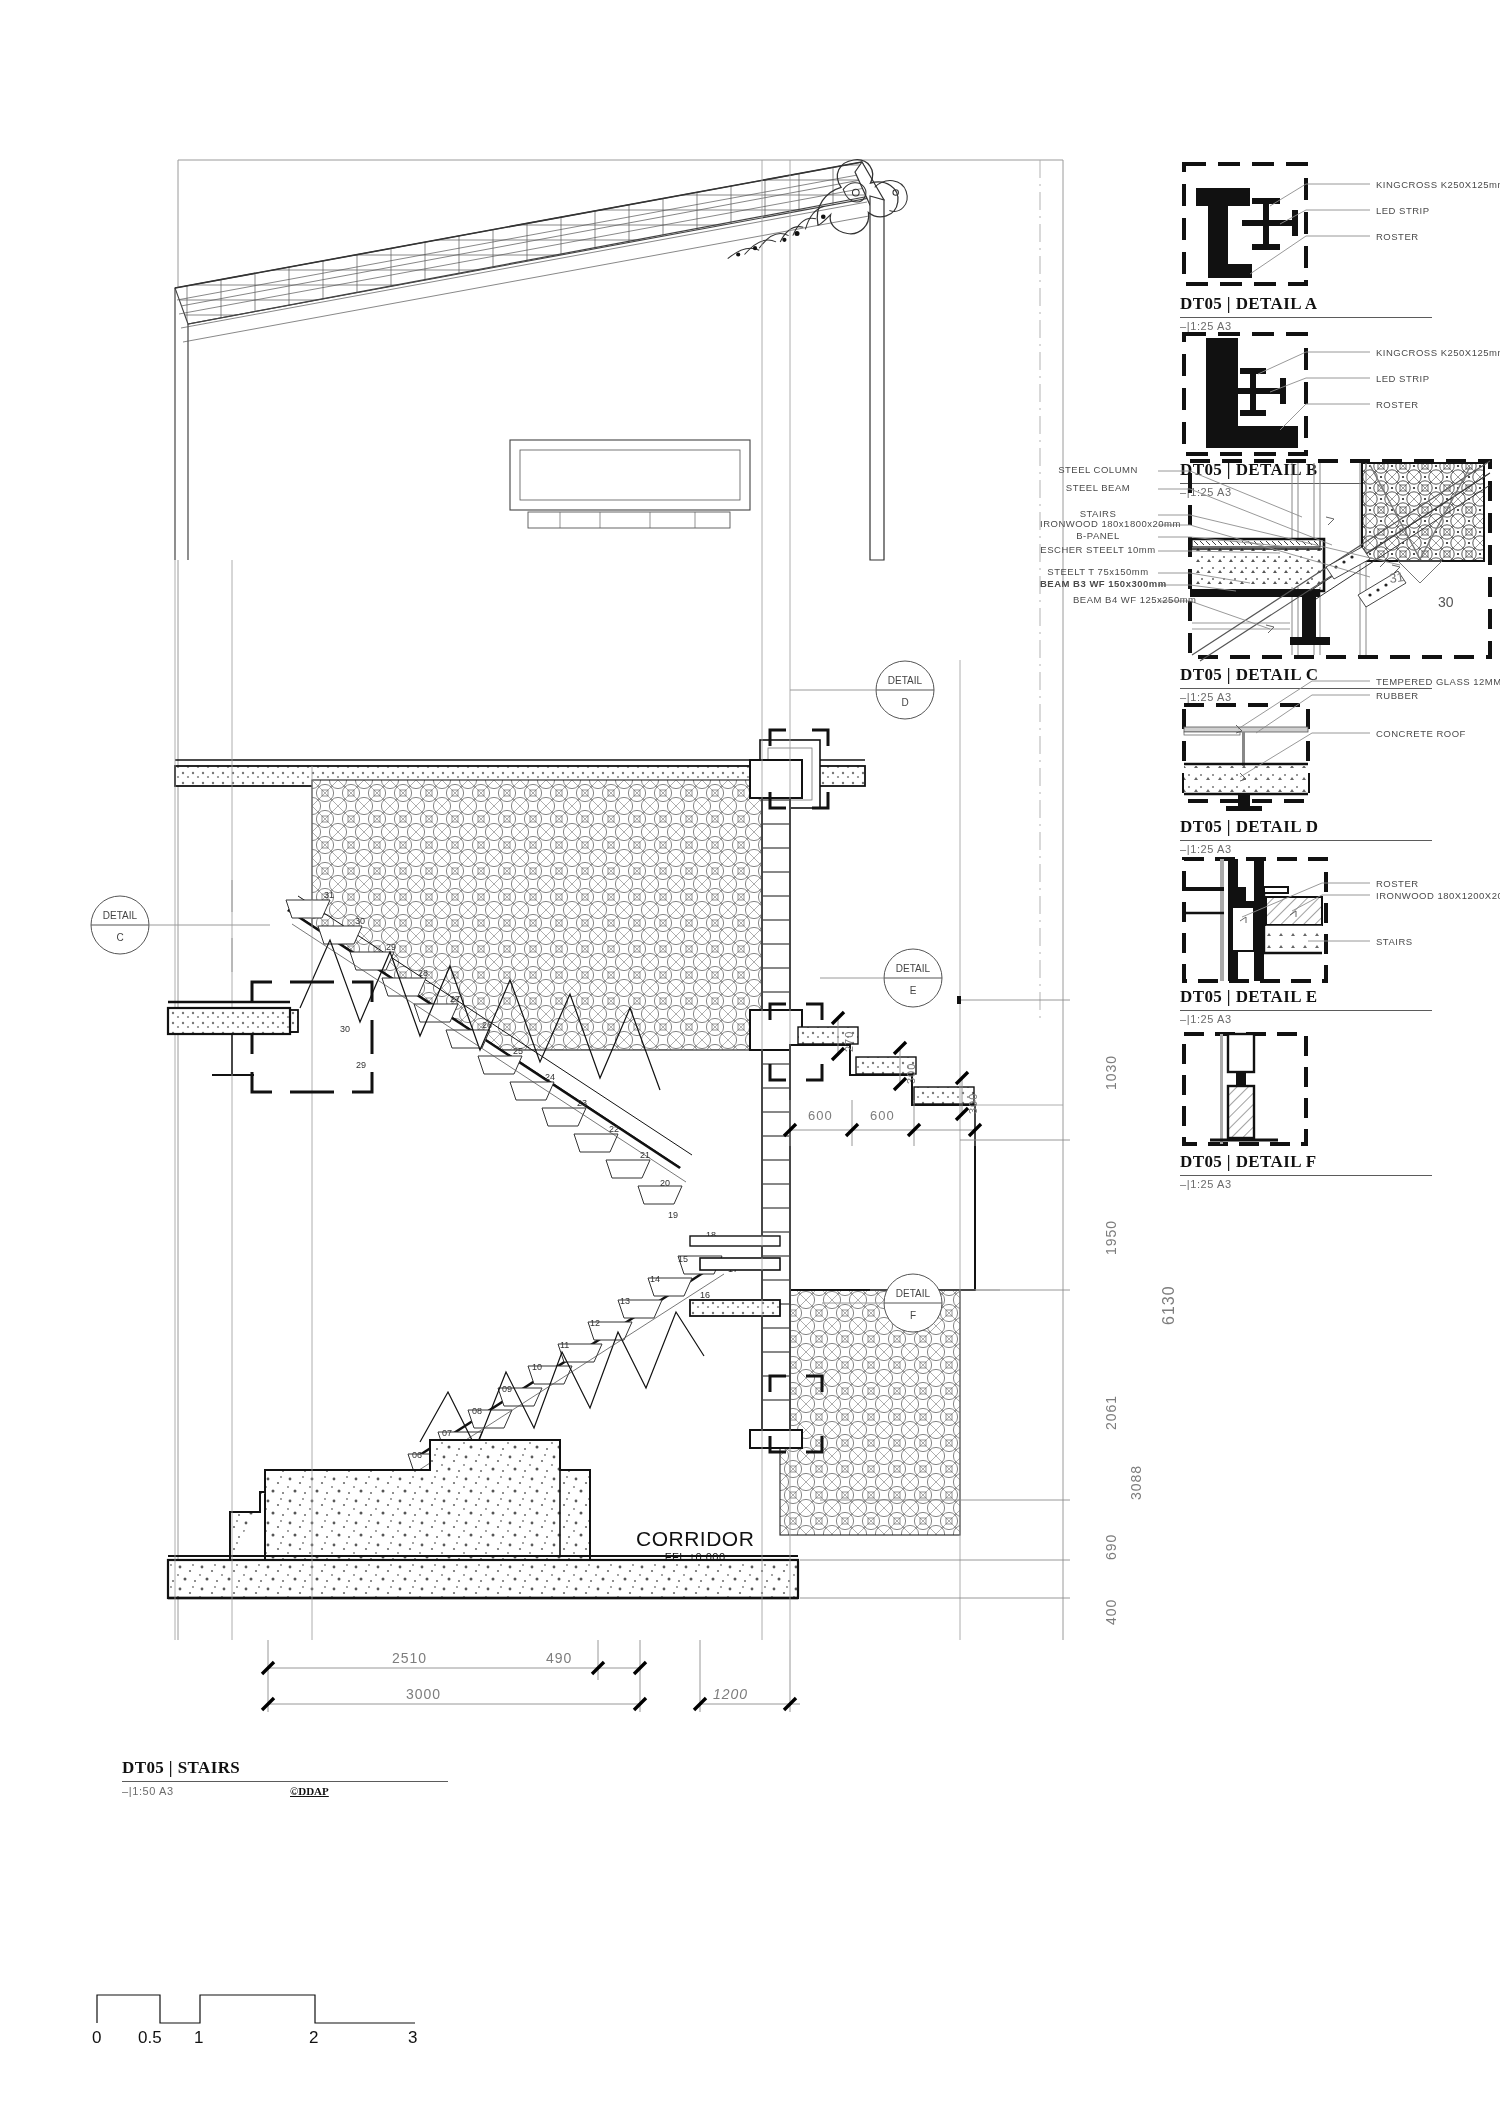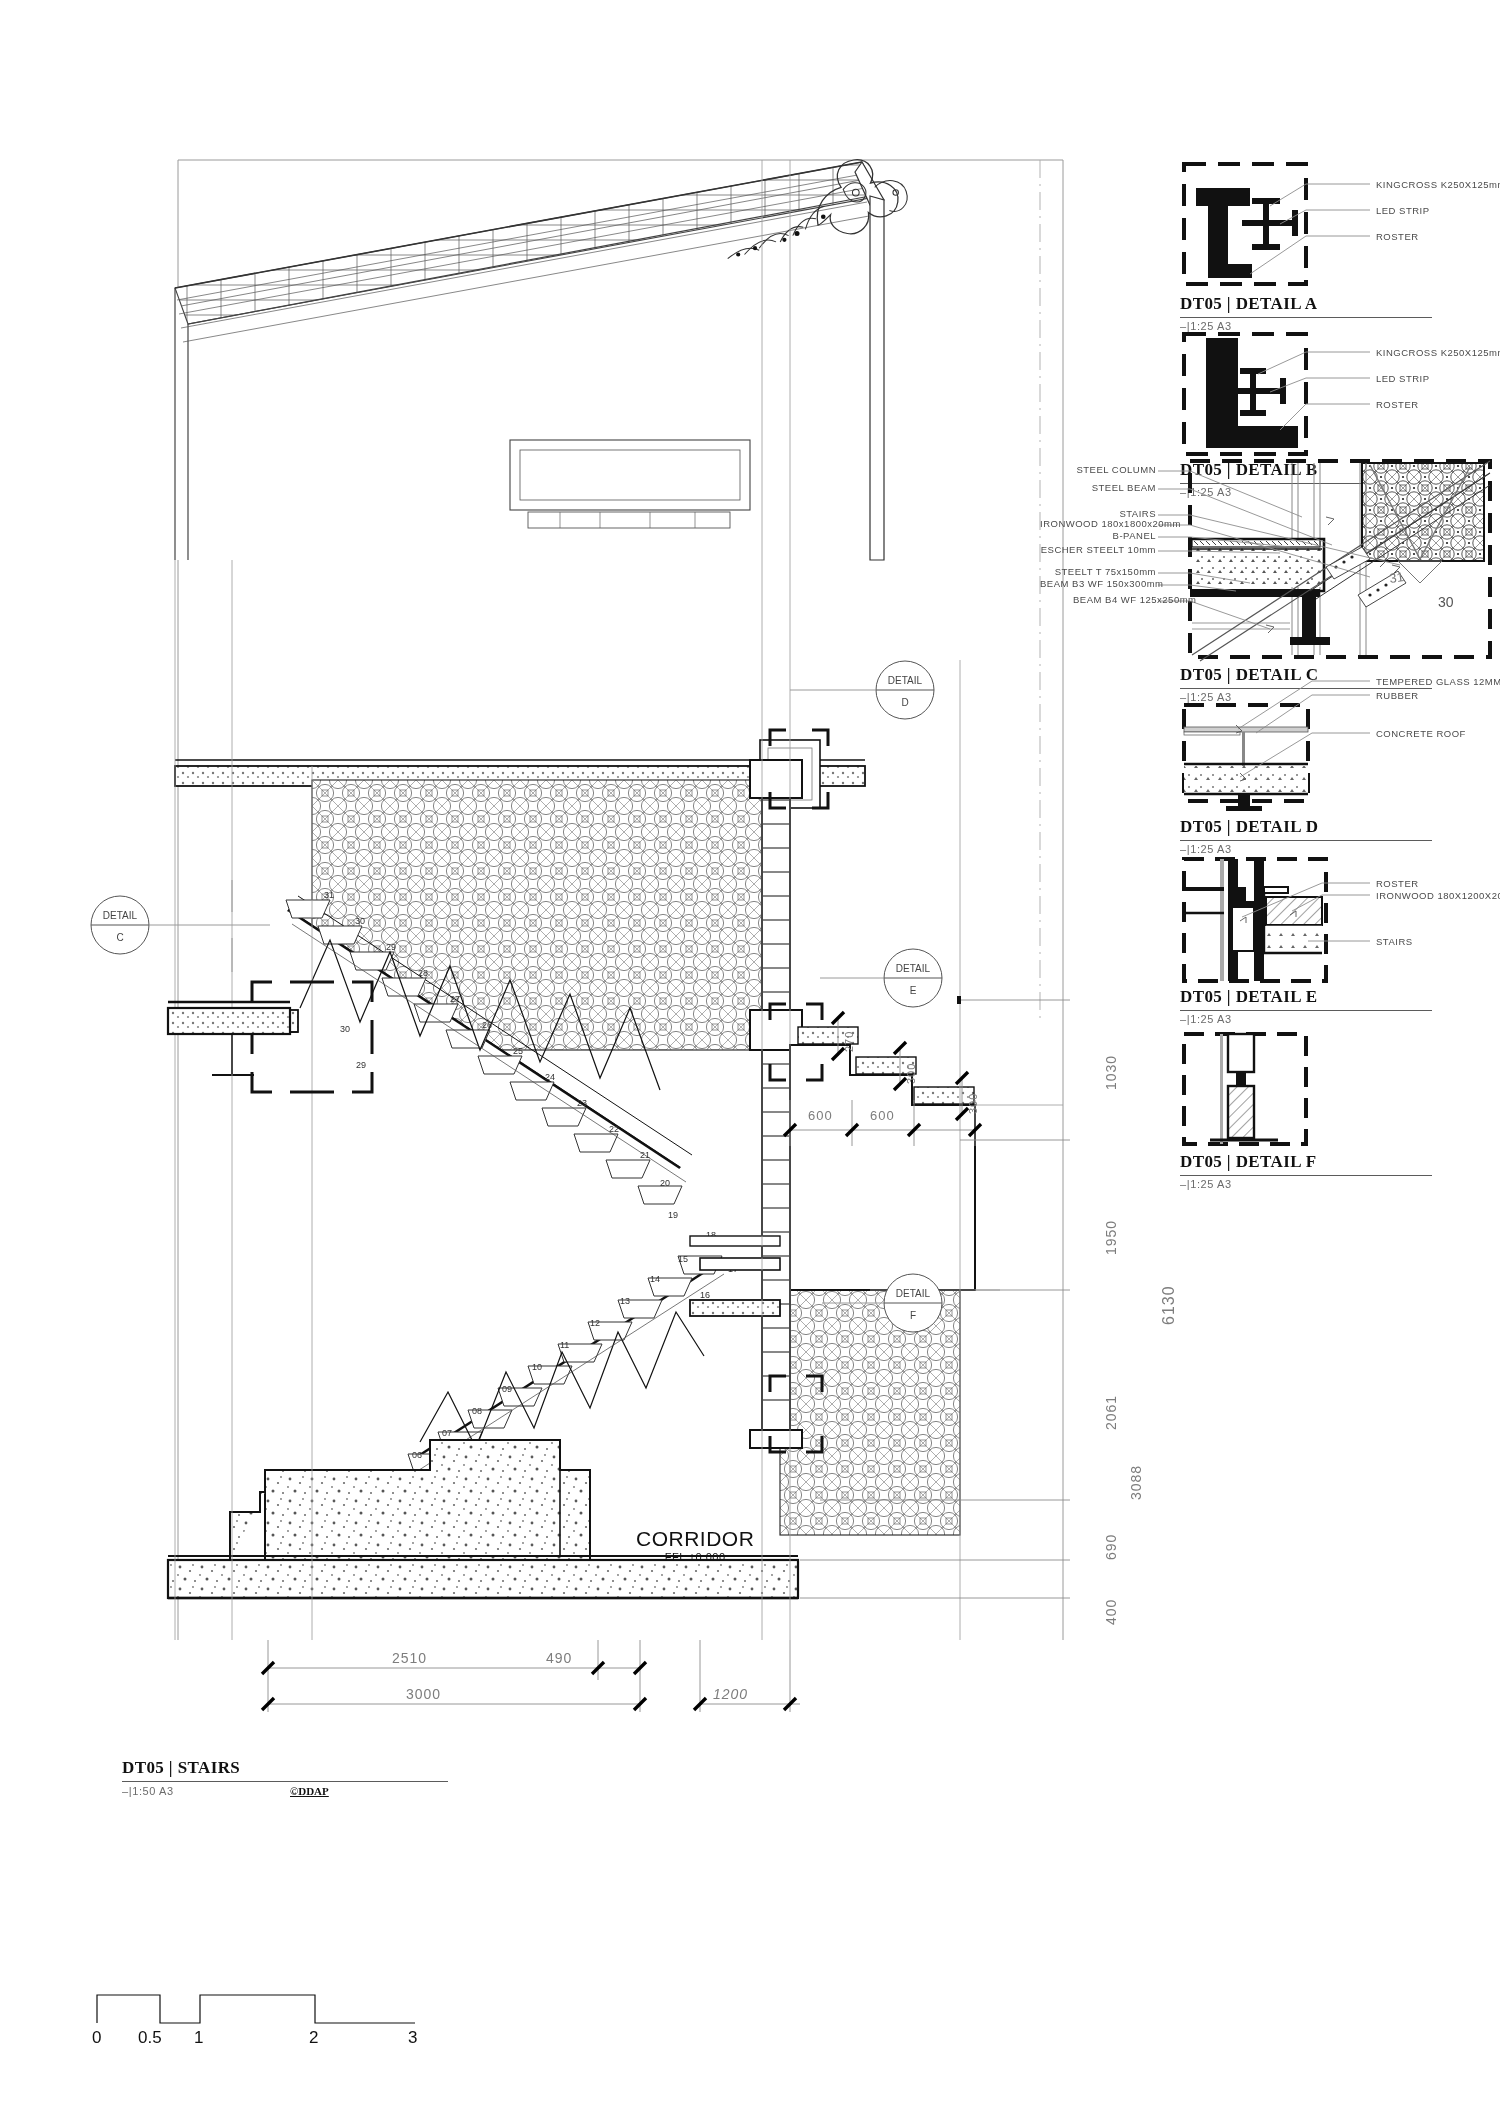--- a/index.html
+++ b/index.html
@@ -6,21 +6,21 @@
   body{width:1500px;height:2121px;position:relative;font-family:"Liberation Sans",sans-serif;color:#000;overflow:hidden;}
   .sheet{position:absolute;left:0;top:0;width:1500px;height:2121px;}
   svg{display:block;}
   .abs{position:absolute;}
 
   
   .detail-title{font-family:"Liberation Serif",serif;font-size:17px;font-weight:700;letter-spacing:.4px;color:#111;white-space:nowrap;}
   .detail-rule{height:1px;background:#5b5b5b;}
   .detail-sub{font-family:"Liberation Sans",sans-serif;font-size:11px;color:#6b6b6b;letter-spacing:.6px;white-space:nowrap;}
   .leader-txt{font-family:"Liberation Sans",sans-serif;font-size:9.5px;color:#4a4a4a;letter-spacing:.5px;white-space:nowrap;}
-  .leader-txt.r{text-align:right;}
+  .leader-txt.r{text-align:center;}
   .big-title{font-family:"Liberation Sans",sans-serif;font-size:30px;font-weight:700;letter-spacing:.2px;}
   .dimtxt{font-family:"Liberation Sans",sans-serif;font-size:14px;color:#7d7d7d;letter-spacing:1px;white-space:nowrap;}
   .scaletxt{font-family:"Liberation Sans",sans-serif;font-size:17px;color:#111;}
   .roomtxt{font-family:"Liberation Sans",sans-serif;font-size:21px;color:#111;letter-spacing:.5px;}
   .roomsub{font-family:"Liberation Sans",sans-serif;font-size:11px;color:#111;letter-spacing:.5px;}
   .copyr{font-family:"Liberation Serif",serif;font-size:11px;font-weight:700;color:#111;text-decoration:underline;}
   .callout-txt{font-family:"Liberation Sans",sans-serif;font-size:10px;fill:#444;}
 </style>
 </head>
 <body>
@@ -660,21 +660,21 @@
         <path d="M226 170 L234 172 L228 178"></path>
       </g>
     </svg>
     <div class="abs leader-txt r" style="left:0px;top:9px;width:116px;">STEEL  COLUMN</div>
     <div class="abs leader-txt r" style="left:0px;top:27px;width:116px;">STEEL  BEAM</div>
     <div class="abs leader-txt r" style="left:0px;top:53px;width:116px;">STAIRS</div>
     <div class="abs leader-txt r" style="left:0px;top:63px;width:116px;">IRONWOOD  180x1800x20mm</div>
     <div class="abs leader-txt r" style="left:0px;top:75px;width:116px;">B-PANEL</div>
     <div class="abs leader-txt r" style="left:0px;top:89px;width:116px;">ESCHER  STEELT  10mm</div>
     <div class="abs leader-txt r" style="left:0px;top:111px;width:116px;">STEELT  T  75x150mm</div>
-    <div class="abs leader-txt r" style="left:0px;top:123px;width:116px;">BEAM  B3  WF  150x300mm</div>
+    <div class="abs leader-txt r" style="left:0px;top:123px;width:116px;font-weight:bold;">BEAM  B3  WF  150x300mm</div>
     <div class="abs leader-txt r" style="left:0px;top:139px;width:116px;margin-left:33px;">BEAM  B4  WF  125x250mm</div>
     <div class="abs" style="left:140px;top:210px;width:255px;">
       <div class="detail-title">DT05 | DETAIL C</div>
       <div class="detail-rule" style="margin-top:3px;width:252px;"></div>
       <div style="display:flex;align-items:center;margin-top:2px;">
         <span class="detail-sub dash">–</span>
         <span class="detail-sub bar">|</span>
         <span class="detail-sub">1:25  A3</span>
       </div>
     </div>

